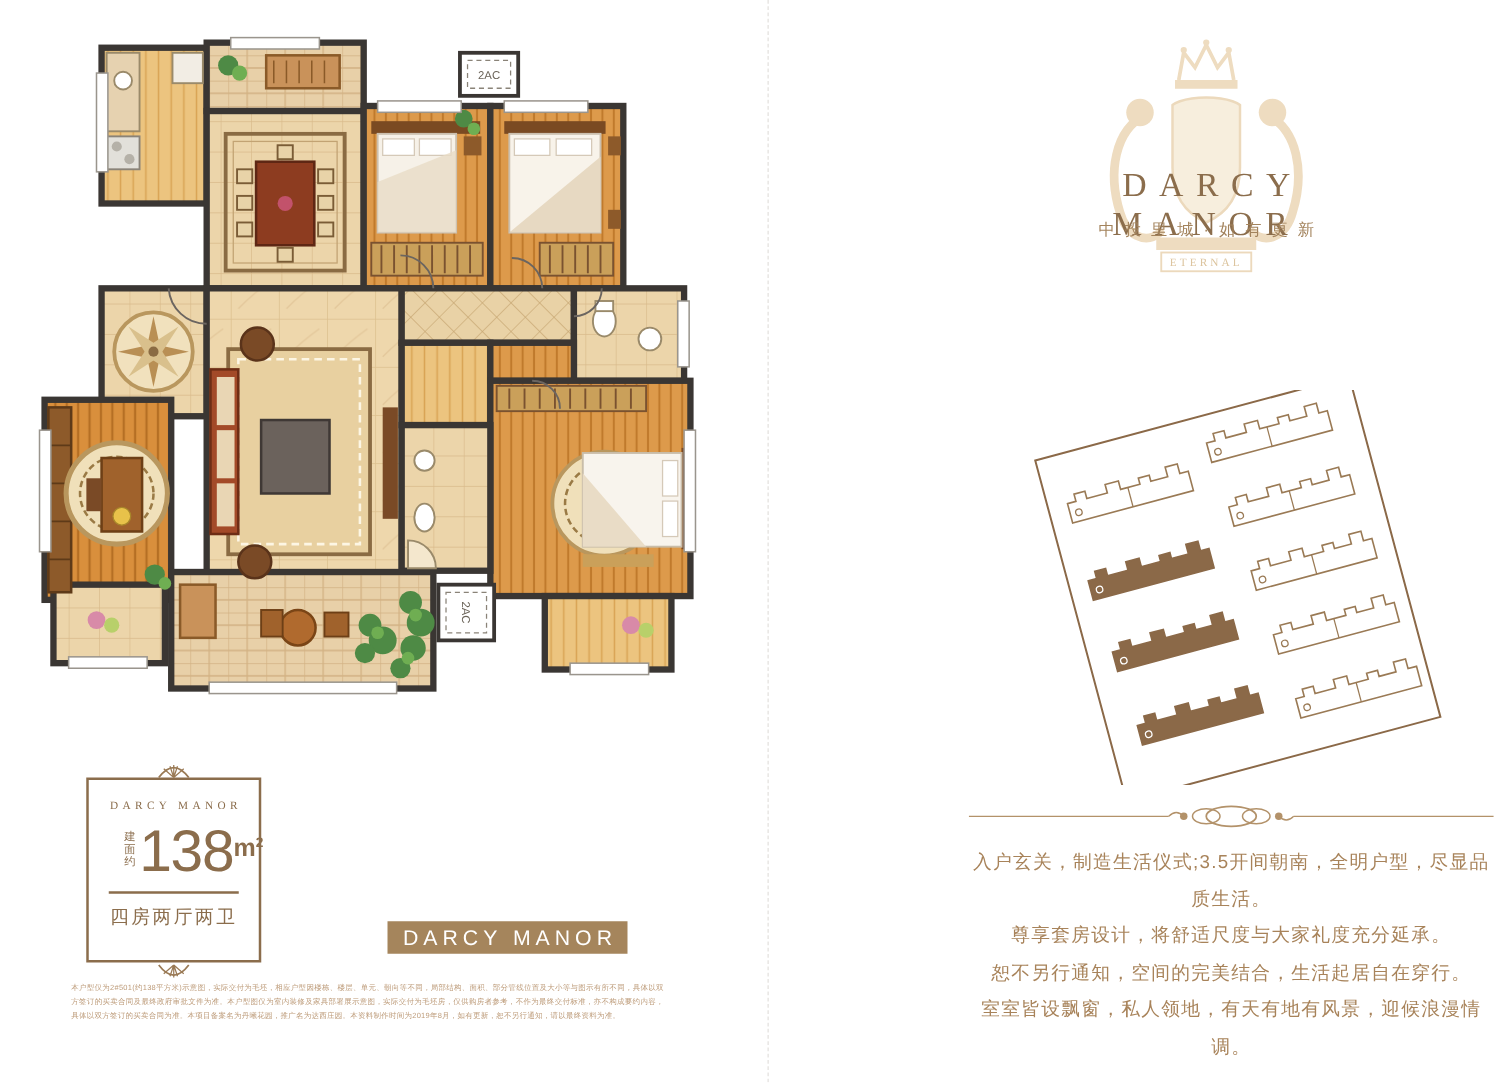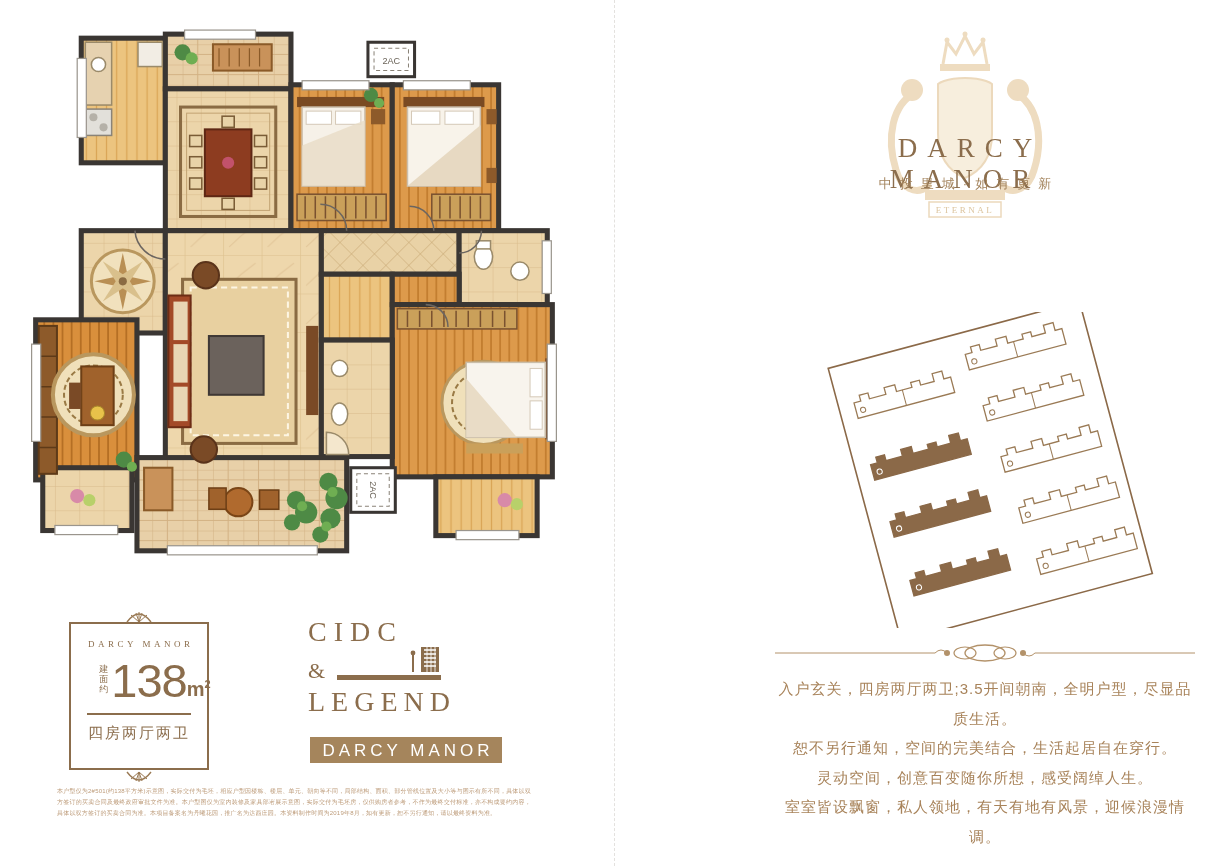--- a/index.html
+++ b/index.html
@@ -15,21 +15,21 @@
   
   .unit-card { position:absolute; left:69px; top:622px; width:140px; height:148px;
                border:2px solid #8b6d4c; text-align:center; color:#8b6d4c; }
   .uc-orn-top { position:absolute; top:-13px; left:50%; transform:translateX(-50%); }
   .uc-orn-bottom { position:absolute; bottom:-15px; left:50%; transform:translateX(-50%) scaleY(-1); }
   .uc-brand { margin-top:15px; font-family:"Liberation Serif", serif; font-size:9px;
               letter-spacing:3.5px; text-indent:3.5px; }
   .uc-area { display:flex; justify-content:center; align-items:center; margin-top:6px; height:50px;padding-left:32px; }
   .uc-prefix { width:10px; font-size:9px; line-height:1.1; word-break:break-all; margin-right:3px; }
   .uc-num { font-size:47px; font-weight:normal; line-height:1; letter-spacing:-1px; }
-  .uc-unit { font-size:20px; font-weight:bold; align-self:flex-end; margin-bottom:4px; }
+  .uc-unit { font-size:20px; font-weight:bold; align-self:flex-end; margin-bottom:14px; }
   .uc-unit sup { font-size:11px; font-weight:bold; }
   .uc-divider { width:104px; border-top:2px solid #8b6d4c; margin:8px auto 9px auto; }
   .uc-layout { font-size:15px; letter-spacing:2px; }
 
   
   .cidc { position:absolute; left:308px; top:616px; width:210px; color:#8b6d4c;
           font-family:"Liberation Serif", serif; }
   .cidc-top { font-size:28px; letter-spacing:7px; }
   .cidc-mid { display:flex; align-items:flex-end; height:34px; }
   .cidc-amp { font-size:22px; line-height:1; }
@@ -311,39 +311,20 @@
       <span class="uc-unit"><span>m</span><sup>2</sup></span>
     </div>
     <div class="uc-divider"></div>
     <div class="uc-layout">四房两厅两卫</div>
     <svg class="uc-orn-bottom" width="30" height="12" viewBox="0 0 30 12">
       <path d="M3 11 Q15 -5 27 11" fill="none" stroke="#9a7a55" stroke-width="1.4"></path>
       <path d="M15 11 L7 4 M15 11 L12 2 M15 11 L15 1 M15 11 L18 2 M15 11 L23 4" stroke="#9a7a55" stroke-width="1"></path>
     </svg>
   </div>
 
-  <div class="cidc">
-    <div class="cidc-top">CIDC</div>
-    <div class="cidc-mid">
-      <span class="cidc-amp">&amp;</span>
-      <span class="cidc-bar-wrap">
-        <span class="cidc-bar"></span>
-        <svg class="cidc-icons" width="34" height="30" viewBox="0 0 34 30">
-          <rect x="14" y="2" width="18" height="25" fill="#8b6d4c"></rect>
-          <path d="M17 5h12M17 9h12M17 13h12M17 17h12M17 21h12" stroke="#ffffff" stroke-width="1.4"></path>
-          <path d="M20 2v25 M24 2v25 M28 2v25" stroke="#ffffff" stroke-width="0.8"></path>
-          <g>
-              <rect x="5" y="10" width="2" height="17" fill="#8b6d4c"></rect>
-              <circle cx="6" cy="8" r="2.4" fill="#8b6d4c"></circle>
-            </g>
-        </svg>
-      </span>
-    </div>
-    <div class="cidc-bottom">LEGEND</div>
-  </div>
   <div class="ribbon">DARCY MANOR</div>
 
   <p class="disclaimer">本户型仅为2#501(约138平方米)示意图，实际交付为毛坯，相应户型因楼栋、楼层、单元、朝向等不同，局部结构、面积、部分管线位置及大小等与图示有所不同，具体以双方签订的买卖合同及最终政府审批文件为准。本户型图仅为室内装修及家具部署展示意图，实际交付为毛坯房，仅供购房者参考，不作为最终交付标准，亦不构成要约内容，具体以双方签订的买卖合同为准。本项目备案名为丹曦花园，推广名为达西庄园。本资料制作时间为2019年8月，如有更新，恕不另行通知，请以最终资料为准。</p>
 
   <div class="logo">
     <svg class="crest" width="234" height="205" viewBox="0 0 234 205">
       <g fill="none" stroke="#eedcc0" stroke-width="3">
         <path d="M95 34 L99 12 L108 24 L117 6 L126 24 L135 12 L139 34"></path>
         <rect x="92" y="34" width="50" height="7" fill="#eedcc0" stroke="none"></rect>
         <circle cx="99" cy="10" r="2.5" fill="#eedcc0" stroke="none"></circle>
@@ -396,20 +377,20 @@
       <line x1="0" y1="11" x2="160" y2="11" stroke="#b3926a" stroke-width="1"></line>
       <line x1="260" y1="11" x2="420" y2="11" stroke="#b3926a" stroke-width="1"></line>
       <ellipse cx="210" cy="11" rx="20" ry="8" fill="none" stroke="#b3926a" stroke-width="1.4"></ellipse>
       <ellipse cx="190" cy="11" rx="11" ry="6" fill="none" stroke="#b3926a" stroke-width="1.2"></ellipse>
       <ellipse cx="230" cy="11" rx="11" ry="6" fill="none" stroke="#b3926a" stroke-width="1.2"></ellipse>
       <circle cx="172" cy="11" r="3" fill="#b3926a"></circle>
         <circle cx="248" cy="11" r="3" fill="#b3926a"></circle>
       <path d="M160 11 q6 -6 12 0 M248 11 q6 6 12 0" fill="none" stroke="#b3926a" stroke-width="1"></path>
     </svg>
     <div style="margin-top:6px;">
-      <p class="desc-line">入户玄关，四房两厅两卫;3.5开间朝南，全明户型，尽显品质生活。</p>
+      <p class="desc-line">入户玄关，制造生活仪式;3.5开间朝南，全明户型，尽显品质生活。</p>
+      <p class="desc-line">尊享套房设计，将舒适尺度与大家礼度充分延承。</p>
       <p class="desc-line">恕不另行通知，空间的完美结合，生活起居自在穿行。</p>
-      <p class="desc-line">灵动空间，创意百变随你所想，感受阔绰人生。</p>
       <p class="desc-line">室室皆设飘窗，私人领地，有天有地有风景，迎候浪漫情调。</p>
     </div>
     
   </div>
 </div>
 
 </body></html>

